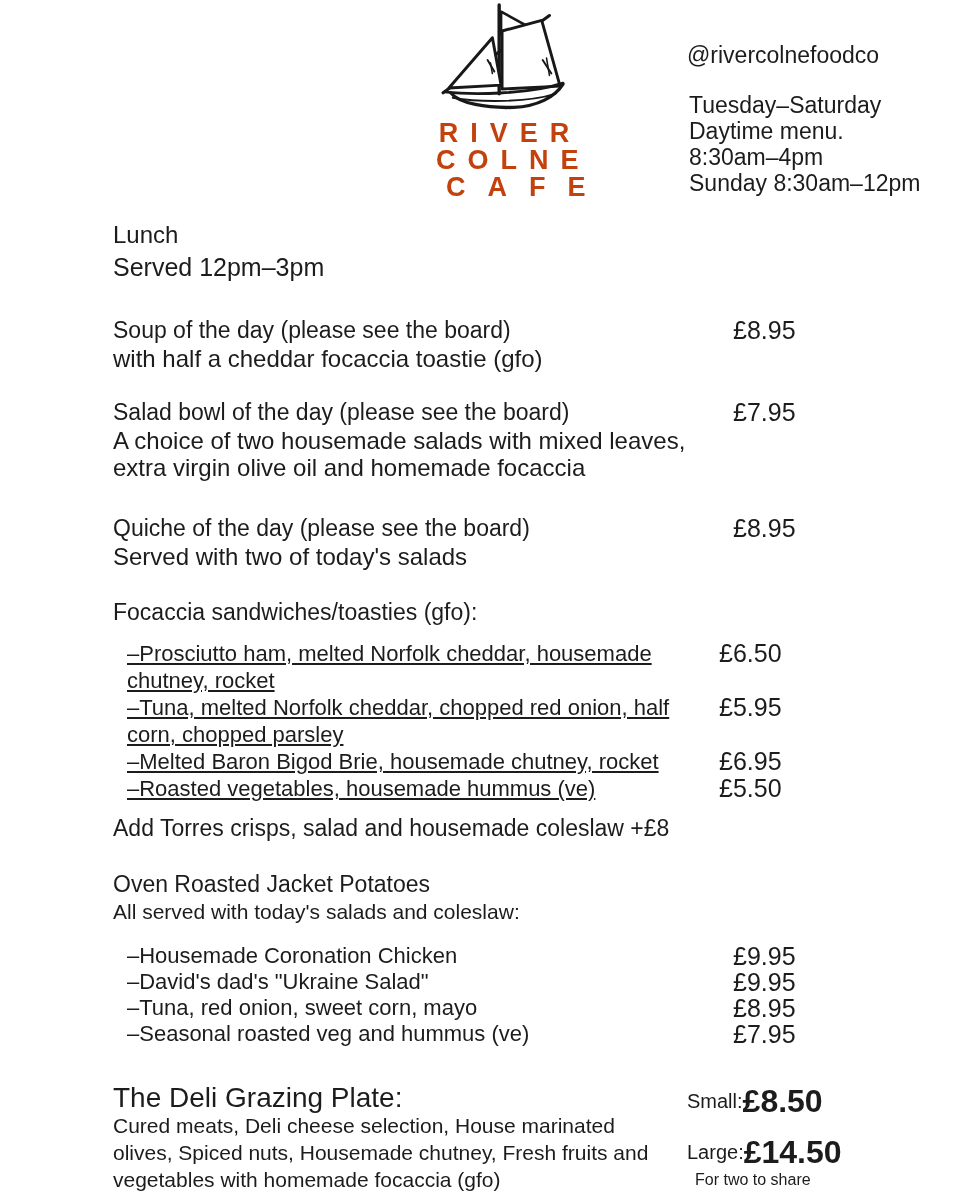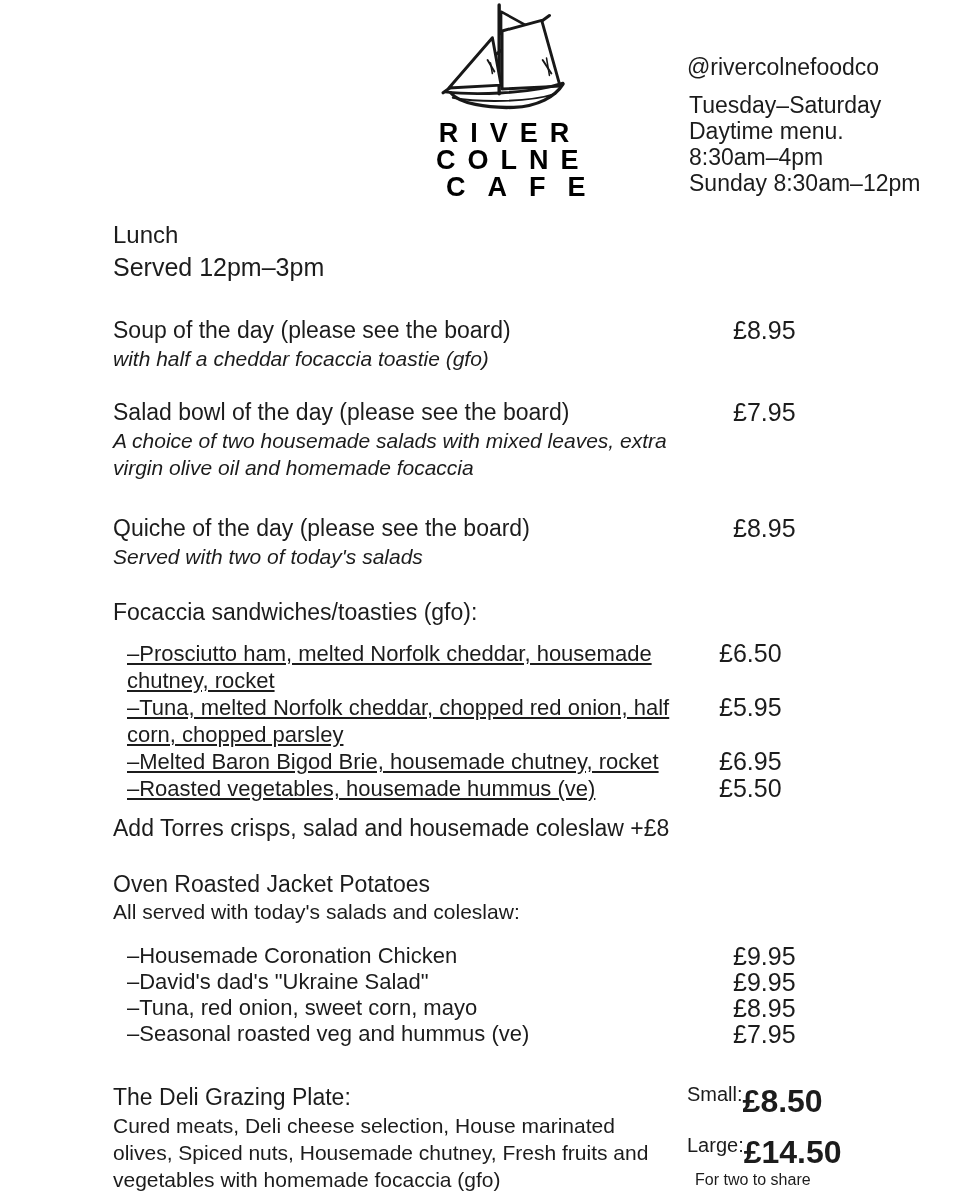--- a/index.html
+++ b/index.html
@@ -10,39 +10,39 @@
     height: 1200px;
     background: #ffffff;
     color: #1c1c1c;
     font-family: "Liberation Sans", sans-serif;
     overflow: hidden;
   }
 
   
   .logo { position: absolute; left: 424px; top: 2px; width: 160px; text-align: center; }
   .logo svg { display: block; margin: 0 auto; }
-  .wordmark { margin-top: 2px; font-weight: bold; color: #000000; }
+  .wordmark { margin-top: 2px; font-weight: bold; color: #c2410c; }
   .wordmark-line { display: block; font-size: 27px; line-height: 27px; }
   .ls12 { letter-spacing: 12px; padding-left: 12px; }
   .ls22 { letter-spacing: 22px; padding-left: 22px; }
 
-  .social-handle { position: absolute; left: 687px; top: 54px; font-size: 23px; }
+  .social-handle { position: absolute; left: 687px; top: 42px; font-size: 23px; }
   .hours { position: absolute; left: 689px; top: 92px; font-size: 23px; line-height: 26px; }
   .hours div { white-space: nowrap; }
 
   
   .menu { position: absolute; left: 113px; top: 218px; width: 800px; }
 
   .section-title { font-size: 24px; line-height: 34px; }
   .section-subtitle { font-size: 25px; line-height: 30px; margin-bottom: 34px; }
 
   .item-row { display: flex; align-items: flex-start; }
   .item-name { width: 620px; font-size: 23px; line-height: 29px; }
   .item-price { font-size: 25px; line-height: 29px; white-space: nowrap; }
-  .item-desc { font-size: 21px; line-height: 27px; max-width: 578px; font-style: italic; }
+  .item-desc { font-size: 24px; line-height: 27px; max-width: 578px; }
 
   .block-soup   { margin-bottom: 26px; }
   .block-salad  { margin-bottom: 33px; }
   .block-quiche { margin-bottom: 28px; }
 
   .group-heading { font-size: 23px; line-height: 29px; margin-bottom: 13px; }
   .group-subheading { font-size: 21px; line-height: 26px; }
 
   .sand-list { margin-bottom: 12px; }
   .sand-row .item-name { width: 606px; padding-left: 14px; font-size: 22px; line-height: 27px; max-width: 606px; }
@@ -54,24 +54,24 @@
 
   .jackets-head { margin-bottom: 18px; }
   .jackets-head .group-heading { margin-bottom: 0; }
   .jack-list { margin-bottom: 36px; }
   .jack-row .item-name { padding-left: 14px; font-size: 22px; line-height: 26px; }
   .jack-row .item-price { line-height: 26px; }
 
   
   .grazing { display: flex; align-items: flex-start; }
   .grazing-left { width: 574px; }
-  .grazing-heading { font-size: 23px; line-height: 29px; }
+  .grazing-heading { font-size: 28px; line-height: 29px; }
   .grazing-desc { font-size: 21px; line-height: 27px; max-width: 560px; }
   .grazing-right { width: 220px; }
-  .size-row { display: flex; align-items: flex-start; white-space: nowrap; }
+  .size-row { display: flex; align-items: center; white-space: nowrap; }
   .size-label { font-size: 20px; }
   .size-price { font-size: 32px; font-weight: bold; }
   .size-row.large { margin-top: 14px; }
   .share-note { font-size: 16px; line-height: 18px; padding-left: 8px; }
 </style>
 </head>
 <body>
 
 <div class="page">
 

